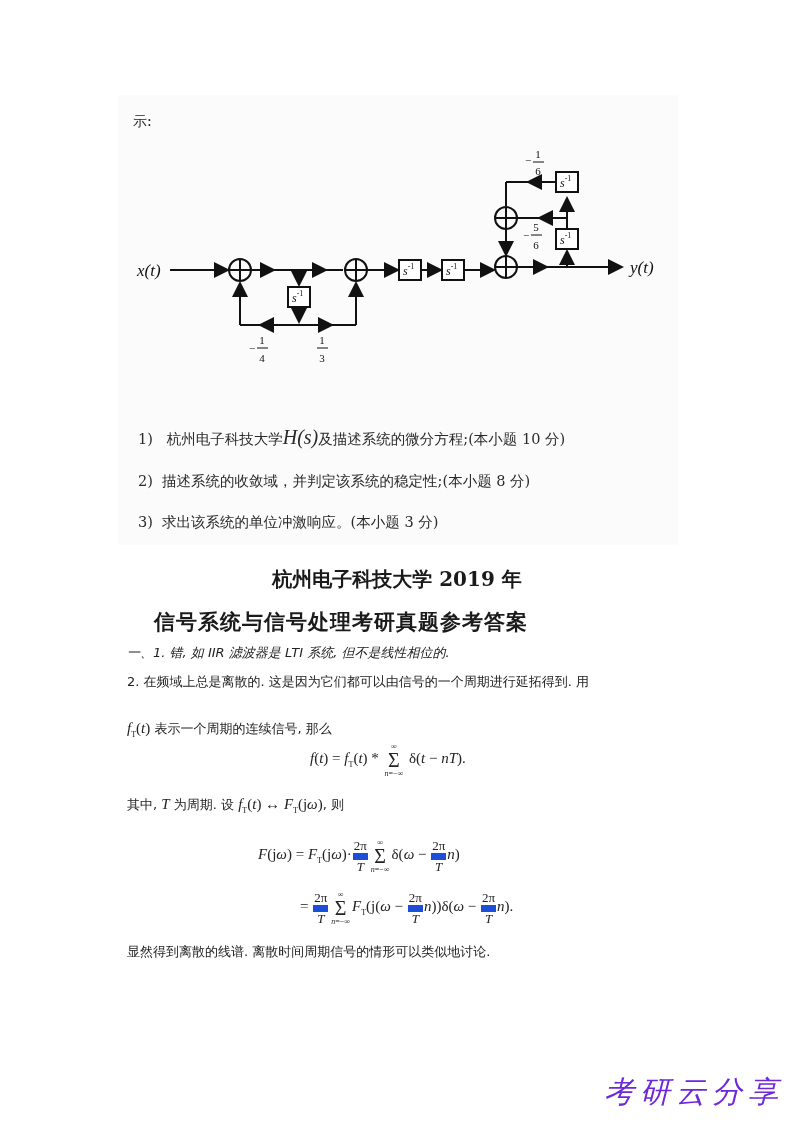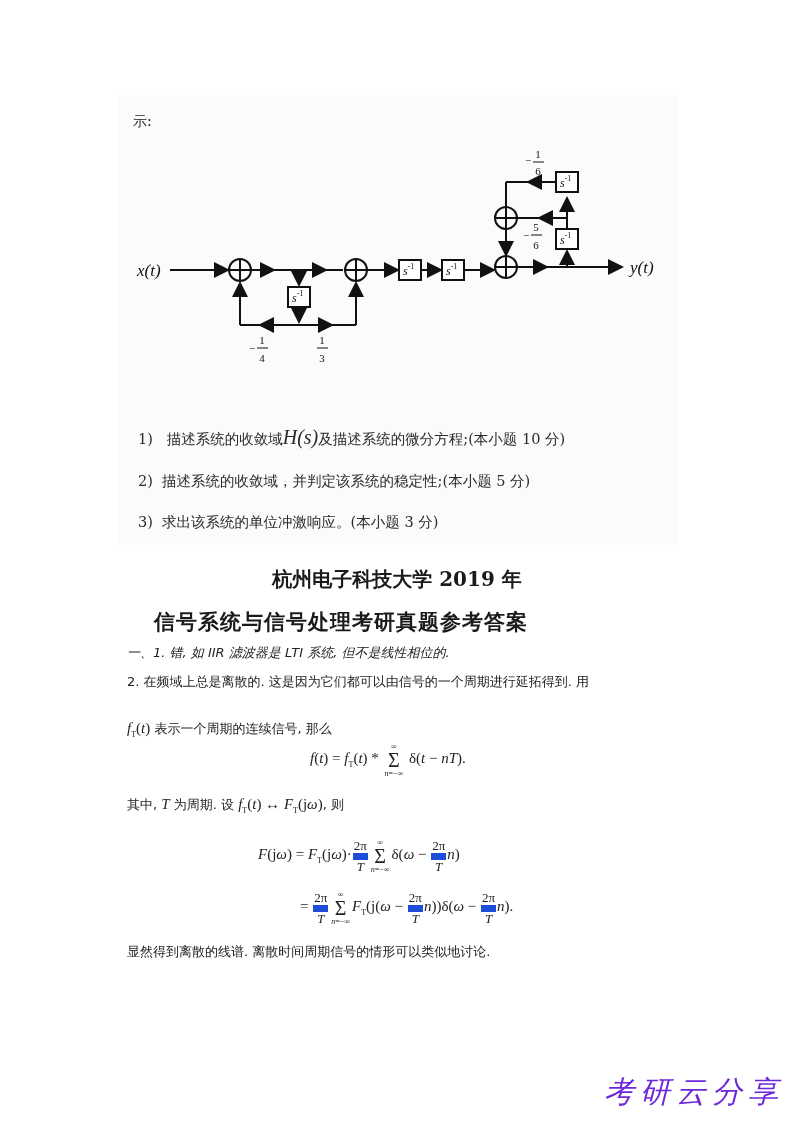--- a/index.html
+++ b/index.html
@@ -110,24 +110,24 @@
       <text x="538" y="175">6</text>
     <text x="526" y="239">−</text>
       <text x="536" y="231">5</text>
       <line x1="531" y1="235" x2="542" y2="235" stroke="#111"></line>
       <text x="536" y="249">6</text>
   </g>
 </svg>
 
 <div class="abs q" style="left:138px;top:426px;">
   <span>1)</span>&nbsp;&nbsp;
-  <span>描述系统的收敛域</span><span class="math">H(s)</span><span>及描述系统的微分方程;(本小题 10 分)</span>
+  <span>杭州电子科技大学</span><span class="math">H(s)</span><span>及描述系统的微分方程;(本小题 10 分)</span>
 </div>
 <div class="abs q" style="left:138px;top:472px;">
-  <span>2)</span>&nbsp;&nbsp;<span>描述系统的收敛域，并判定该系统的稳定性;(本小题 5 分)</span>
+  <span>2)</span>&nbsp;&nbsp;<span>描述系统的收敛域，并判定该系统的稳定性;(本小题 8 分)</span>
 </div>
 <div class="abs q" style="left:138px;top:513px;">
   <span>3)</span>&nbsp;&nbsp;<span>求出该系统的单位冲激响应。(本小题 3 分)</span>
 </div>
 
 <div class="abs title1" style="top:566px;">杭州电子科技大学 2019 年</div>
 <div class="abs title2" style="top:608px;">信号系统与信号处理考研真题参考答案</div>
 
 <div class="abs ans" style="left:127px;top:644px;font-style:italic;">一、1. 错, 如 IIR 滤波器是 LTI 系统, 但不是线性相位的.</div>
 <div class="abs ans" style="left:127px;top:673px;">2. 在频域上总是离散的. 这是因为它们都可以由信号的一个周期进行延拓得到. 用</div>

